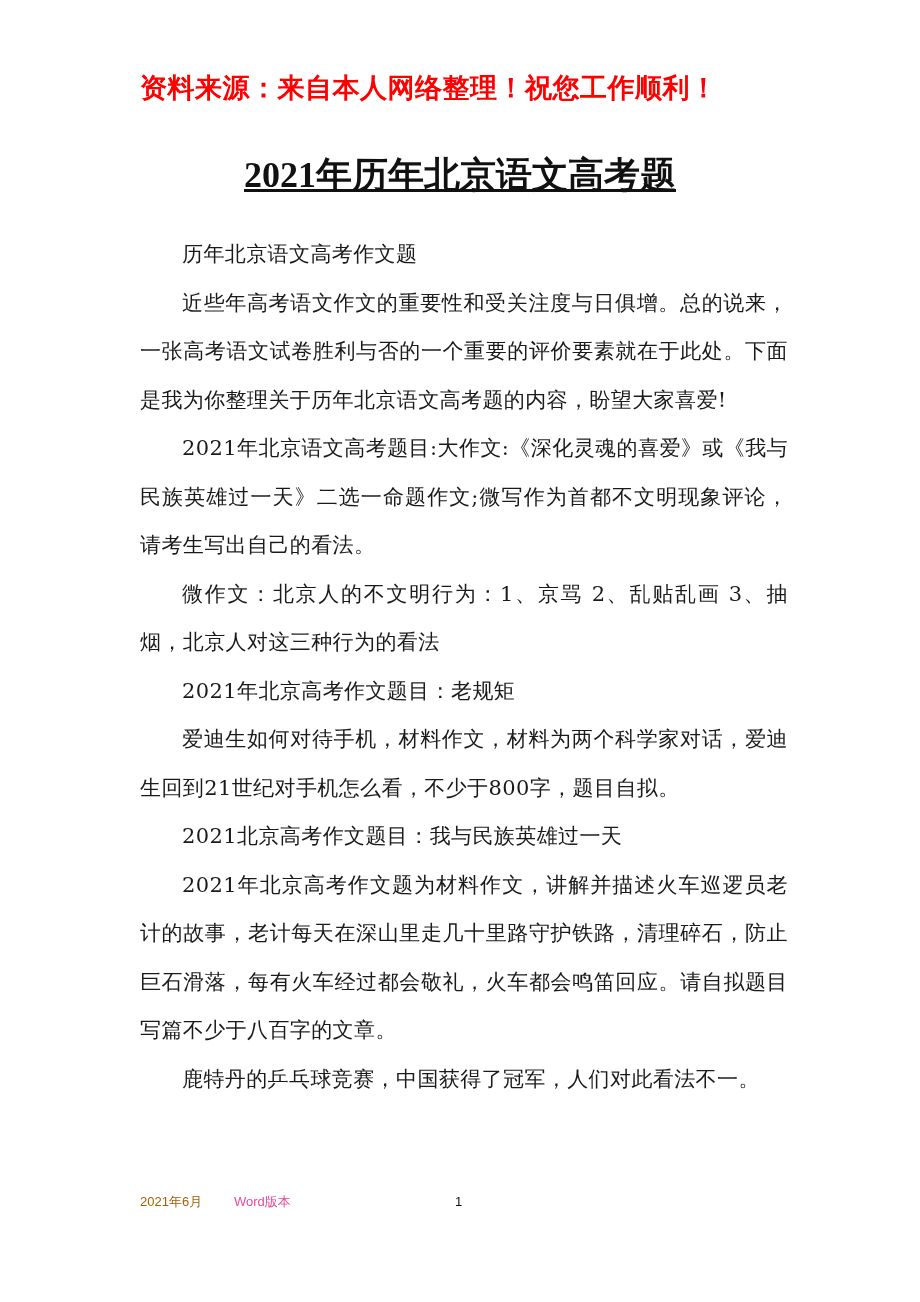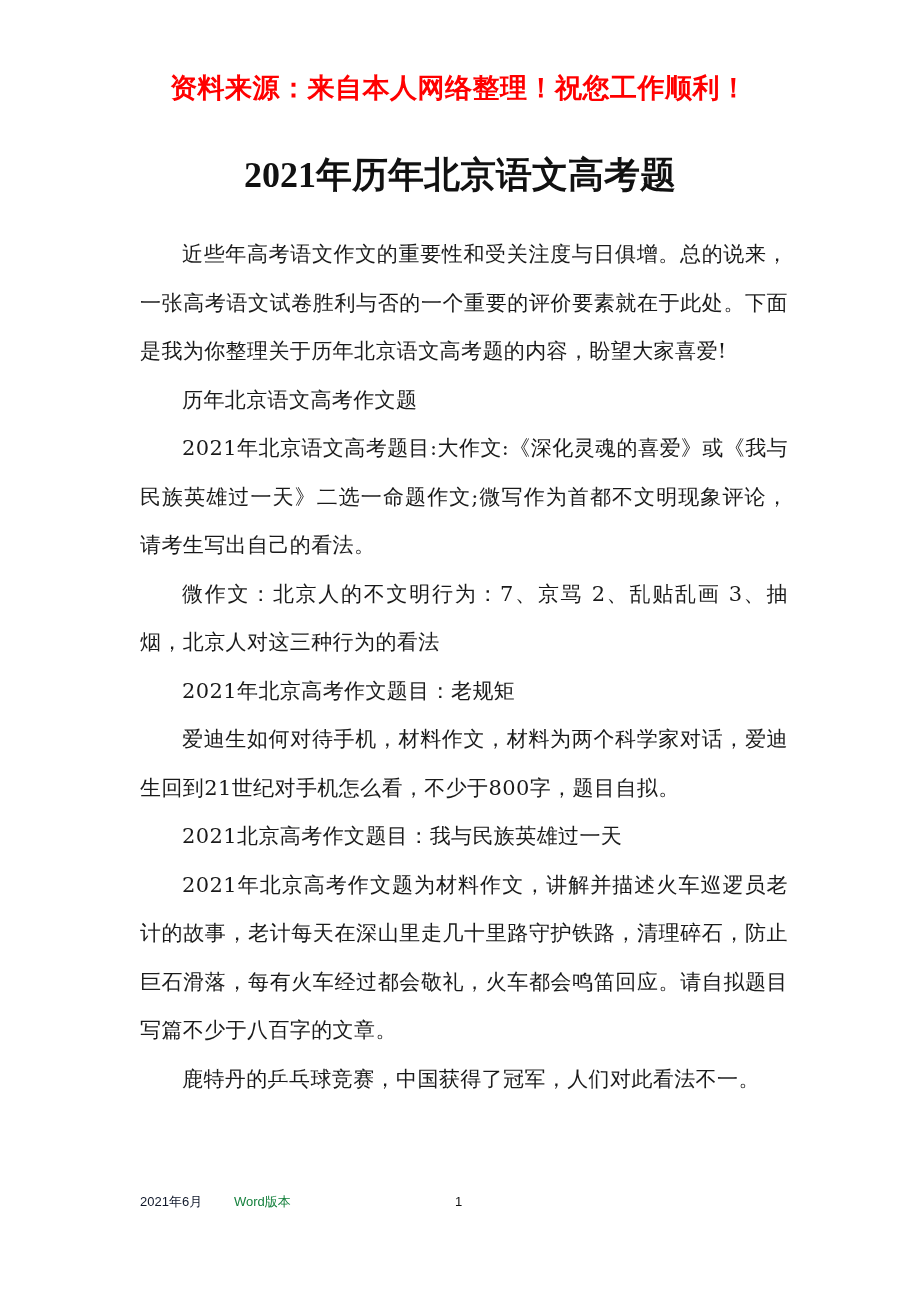--- a/index.html
+++ b/index.html
@@ -25,21 +25,20 @@
       left: 140px;
       top: 68px;
       width: 660px;
       font-family: "DejaVu Sans", "Liberation Sans", sans-serif;
       font-weight: bold;
       font-size: 27px;
       line-height: 40px;
       color: #ff0000;
       letter-spacing: 0.5px;
       white-space: nowrap;
-      margin-left: 30px;
     }
     .doc-title {
       position: absolute;
       left: 0;
       top: 150px;
       width: 920px;
       text-align: center;
       font-family: "Liberation Serif", "DejaVu Serif", serif;
       font-weight: bold;
       font-size: 36px;
@@ -73,47 +72,47 @@
       top: 1190px;
       width: 660px;
       height: 24px;
       font-family: "Liberation Sans", "DejaVu Sans", sans-serif;
       font-size: 13px;
       line-height: 24px;
     }
     .footer-date {
       position: absolute;
       left: 0;
-      color: #0f172a;
+      color: #a16207;
     }
     .footer-version {
       position: absolute;
       left: 94px;
-      color: #15803d;
+      color: #ec4899;
     }
     .footer-page {
       position: absolute;
       left: 315px;
       color: #111111;
     }
   </style>
 </head>
 <body>
 
 <div class="page">
 
   <div class="source-banner">资料来源：来自本人网络整理！祝您工作顺利！</div>
 
-  <h1 class="doc-title" style="margin:0;">2021年历年北京语文高考题</h1>
+  <h1 class="doc-title" style="margin:0;text-decoration:underline;">2021年历年北京语文高考题</h1>
 
   <div class="body-text">
+    <p class="para subhead">历年北京语文高考作文题</p>
     <p class="para">近些年高考语文作文的重要性和受关注度与日俱增。总的说来，一张高考语文试卷胜利与否的一个重要的评价要素就在于此处。下面是我为你整理关于历年北京语文高考题的内容，盼望大家喜爱!</p>
-    <p class="para subhead">历年北京语文高考作文题</p>
     <p class="para">2021年北京语文高考题目:大作文:《深化灵魂的喜爱》或《我与民族英雄过一天》二选一命题作文;微写作为首都不文明现象评论，请考生写出自己的看法。</p>
-    <p class="para">微作文：北京人的不文明行为：7、京骂 2、乱贴乱画 3、抽烟，北京人对这三种行为的看法</p>
+    <p class="para">微作文：北京人的不文明行为：1、京骂 2、乱贴乱画 3、抽烟，北京人对这三种行为的看法</p>
     <p class="para">2021年北京高考作文题目：老规矩</p>
     <p class="para">爱迪生如何对待手机，材料作文，材料为两个科学家对话，爱迪生回到21世纪对手机怎么看，不少于800字，题目自拟。</p>
     <p class="para">2021北京高考作文题目：我与民族英雄过一天</p>
     <p class="para">2021年北京高考作文题为材料作文，讲解并描述火车巡逻员老计的故事，老计每天在深山里走几十里路守护铁路，清理碎石，防止巨石滑落，每有火车经过都会敬礼，火车都会鸣笛回应。请自拟题目写篇不少于八百字的文章。</p>
     <p class="para">鹿特丹的乒乓球竞赛，中国获得了冠军，人们对此看法不一。</p>
   </div>
 
   <div class="footer">
     <span class="footer-date">2021年6月</span>
     <span class="footer-version">Word版本</span>

